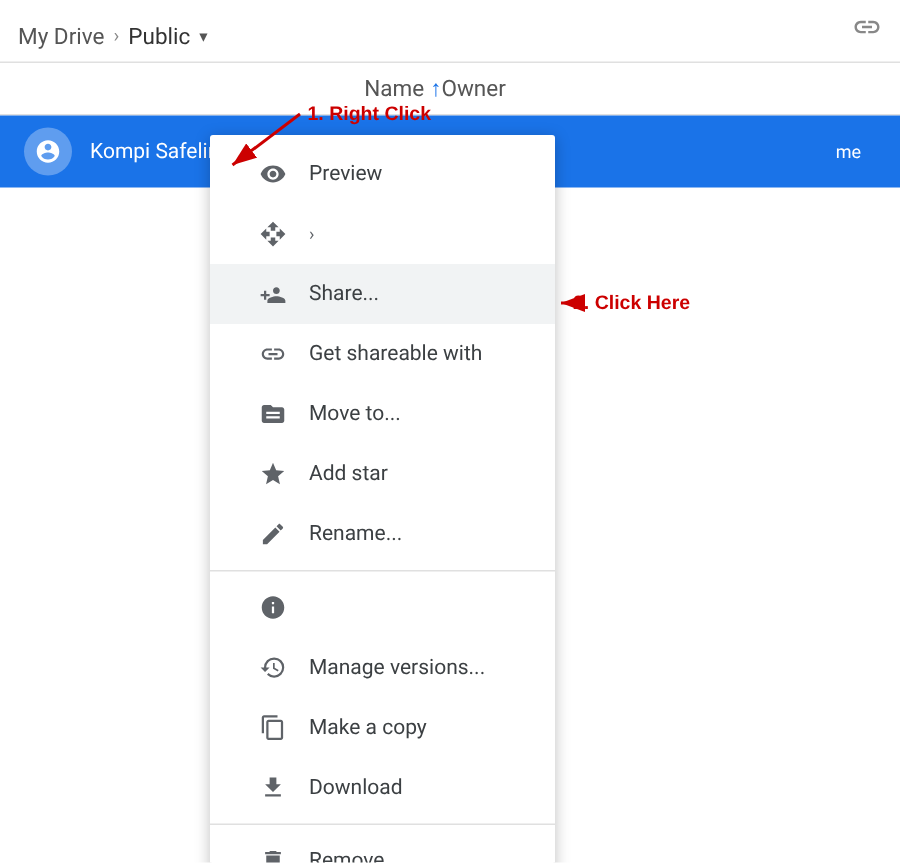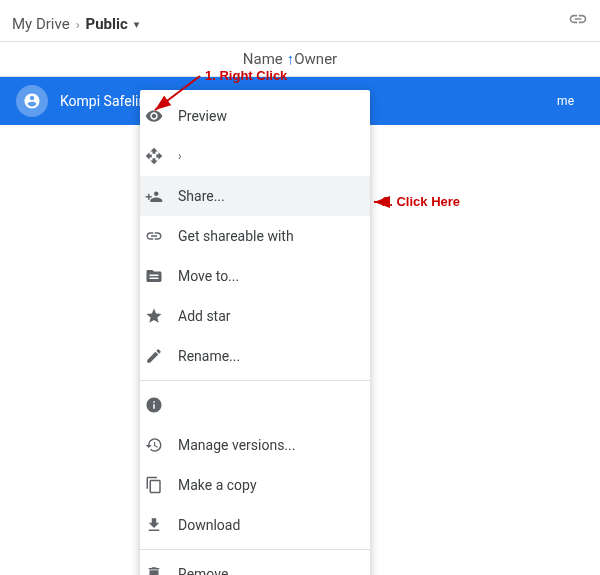--- a/index.html
+++ b/index.html
@@ -32,21 +32,21 @@
     }
     .breadcrumb-my-drive {
       color: #555;
     }
     .breadcrumb-separator {
       color: #888;
       font-size: 13px;
     }
     .breadcrumb-public {
       color: #333;
-      font-weight: 700;
+      font-weight: 400;
     }
     .breadcrumb-dropdown {
       font-size: 11px;
       color: #555;
       cursor: pointer;
     }
     .header-link-icon {
       color: #888;
       font-size: 18px;
       cursor: pointer;
@@ -122,21 +122,21 @@
       width: 230px;
       background: #fff;
       box-shadow: 0 2px 10px rgba(0,0,0,0.25);
       border-radius: 2px;
       z-index: 500;
       padding: 6px 0;
     }
     .menu-item {
       display: flex;
       align-items: center;
-      padding: 10px 4px;
+      padding: 10px 32px;
       cursor: pointer;
       gap: 14px;
       color: #3c4043;
       font-size: 14px;
       position: relative;
     }
     .menu-item.highlighted {
       background: #f1f3f4;
     }
     .menu-item-icon {

